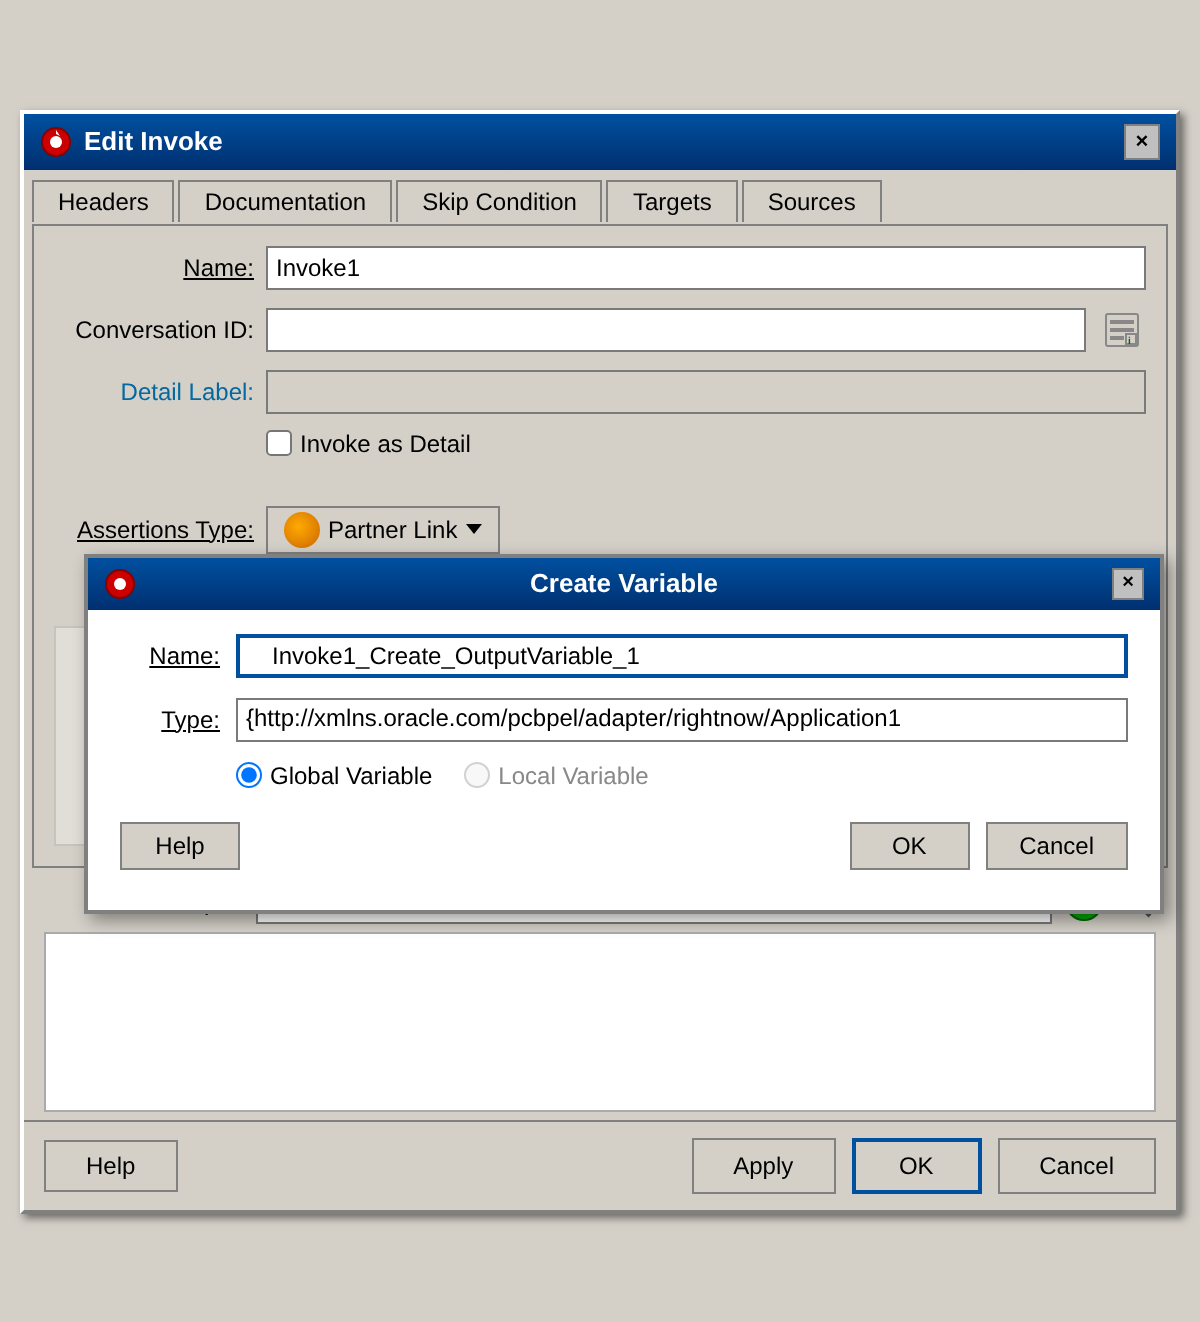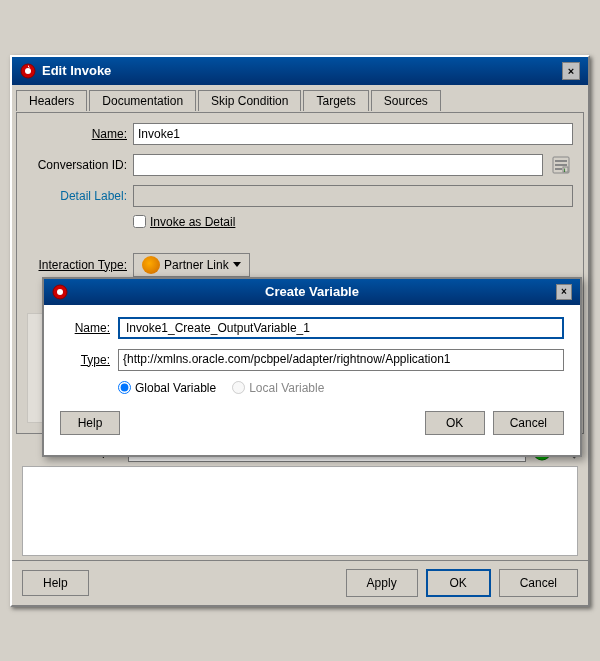--- a/index.html
+++ b/index.html
@@ -165,21 +165,20 @@
       align-items: center;
       justify-content: center;
     }
 
     .checkbox-row {
       display: flex;
       align-items: center;
       margin-bottom: 24px;
       padding-left: 106px;
       gap: 4px;
-      text-decoration: underline;
     }
 
     .interaction-row {
       display: flex;
       align-items: center;
       margin-bottom: 8px;
       gap: 6px;
     }
 
     .interaction-label {
@@ -270,21 +269,21 @@
 
     .cv-label.underline {
       text-decoration: underline;
     }
 
     .cv-input {
       flex: 1;
       height: 22px;
       background: white;
       border: 2px solid #0050a0;
-      padding: 2px 6px;
+      padding: 2px 16px;
       font-size: 12px;
     }
 
     .cv-input-readonly {
       flex: 1;
       height: 22px;
       background: white;
       border: 1px solid #7a7a7a;
       padding: 2px 4px;
       font-size: 12px;
@@ -454,21 +453,21 @@
       <span class="form-label" style="color:#0369a1;">Detail Label:</span>
       <input class="form-input" type="text" disabled="" style="">
     </div>
 
     <div class="checkbox-row">
       <input type="checkbox" style="">
       <span>Invoke as Detail</span>
     </div>
 
     <div class="interaction-row">
-      <span class="interaction-label" style="width:100px; text-align:right; text-decoration:underline;">Interaction Type:</span>
+      <span class="interaction-label" style="width:100px; text-align:right; text-decoration:underline;">Assertions Type:</span>
       <div class="dropdown-btn">
         <span style="width:18px;height:18px;border-radius:50%;background:radial-gradient(circle at 40% 40%,#ffaa00,#cc6600);display:inline-block;"></span>
         <span>Partner Link</span>
         <div class="dropdown-arrow"></div>
       </div>
     </div>
 
     <div class="output-area" style="opacity:0.3;">
       <div class="output-row">
         <span class="output-label">Output:</span>

